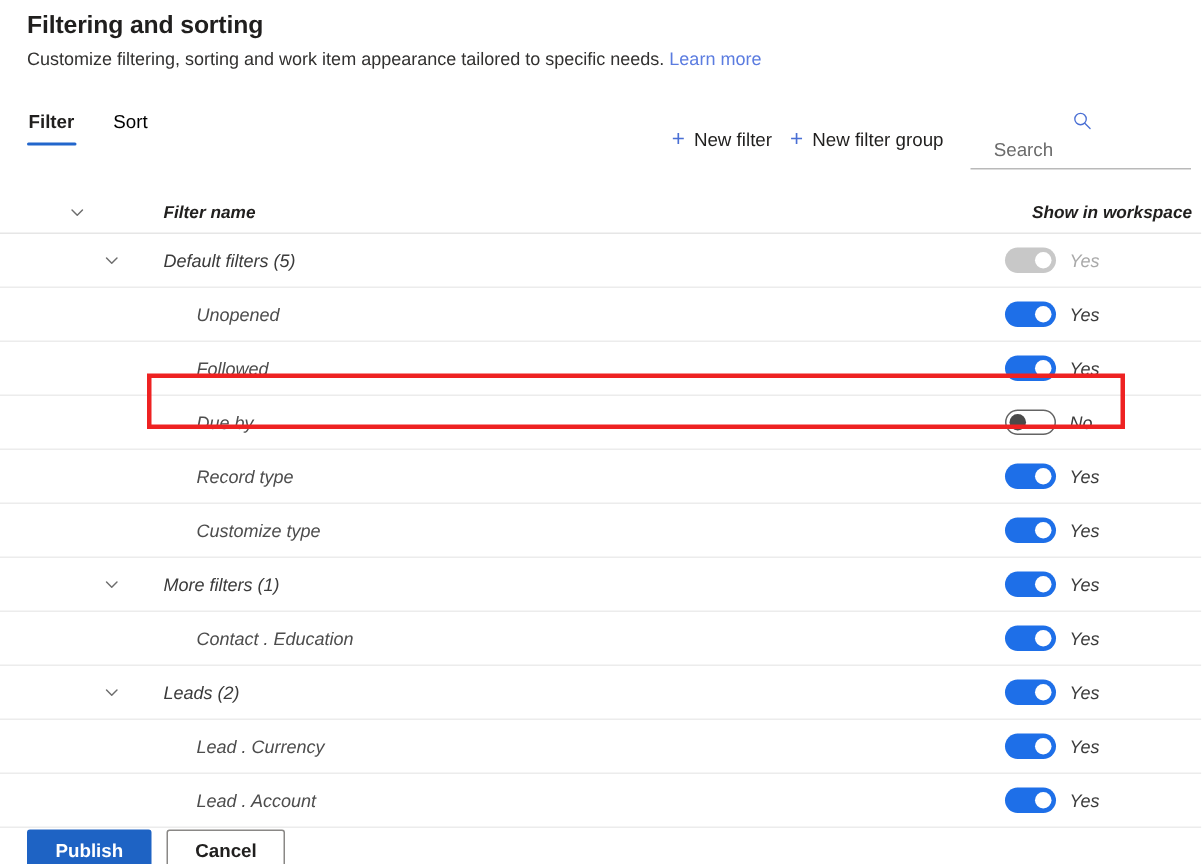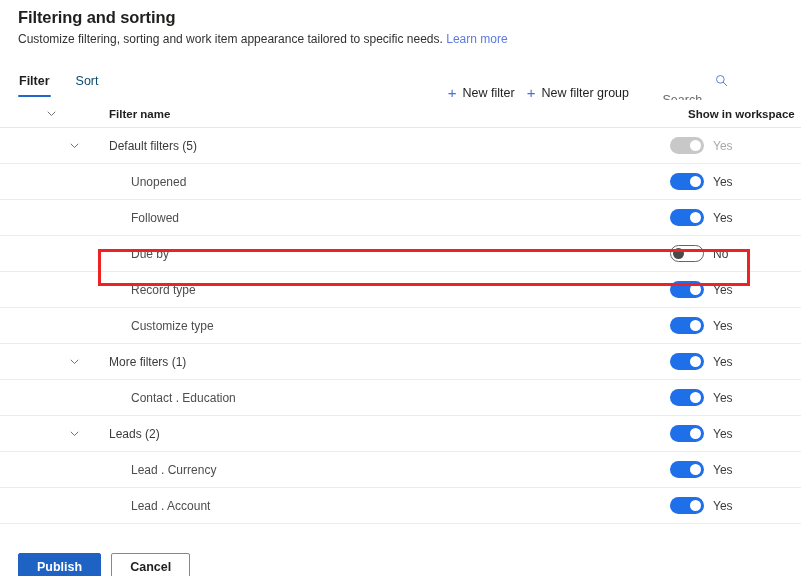--- a/index.html
+++ b/index.html
@@ -20,21 +20,21 @@
   }
   .page-subtitle {
     position: absolute; left: 18px; top: 32px;
     font-size: 12px; color: #323130;
   }
   .learn-more { color: #5b7ce0; cursor: pointer; }
 
   
   .tabs { position: absolute; left: 18px; top: 72px; display: flex; gap: 24px; }
   .tab {
-    font-size: 12.5px; color: #0c4a6e; padding: 2px 1px 9px 1px;
+    font-size: 12.5px; color: #000000; padding: 2px 1px 9px 1px;
     cursor: pointer; position: relative;
   }
   .tab.active { font-weight: 600; color: #201f1e; }
   .tab.active::after {
     content: ""; position: absolute; left: 0; right: 0; bottom: 0;
     height: 2px; background: #2266cc; border-radius: 1px;
   }
 
   
   .cmdbar { position: absolute; right: 7px; top: 72px; display: flex; align-items: center; }
@@ -51,21 +51,21 @@
   }
   .search-ico { width: 13px; height: 13px; display:block; }
   .search-input {
     border: 0; outline: none; background: transparent;
     font-family: "Liberation Sans", sans-serif;
     font-size: 12.5px; color: #605e5c; width: 118px; padding: 0;
   }
   .search-input::placeholder { color: #6b6b6b; opacity: 1; }
 
   
-  .table { position: absolute; left: 0; top: 100px; width: 801px; }
+  .table { position: absolute; left: 0; top: 128px; width: 801px; font-style: italic; }
   .row {
     position: relative; display: flex; align-items: center;
     height: 36px; border-bottom: 1px solid #ececec; background:#fff;
   }
   .row.header { height: 28px; border-bottom: 1px solid #e6e6e6; }
   .chev-cell { width: 100px; display: flex; justify-content: flex-end; padding-right: 20px; }
   .chev-cell.hdr { padding-right: 43px; }
   .chev { width: 11px; height: 11px; display: block; cursor: pointer; }
   .name-cell { flex: 1; font-size: 12px; color: #4d4d4d; padding-left: 9px; }
   .row.header .name-cell { font-weight: 600; color: #201f1e; font-size: 11.5px; padding-left: 9px; }

